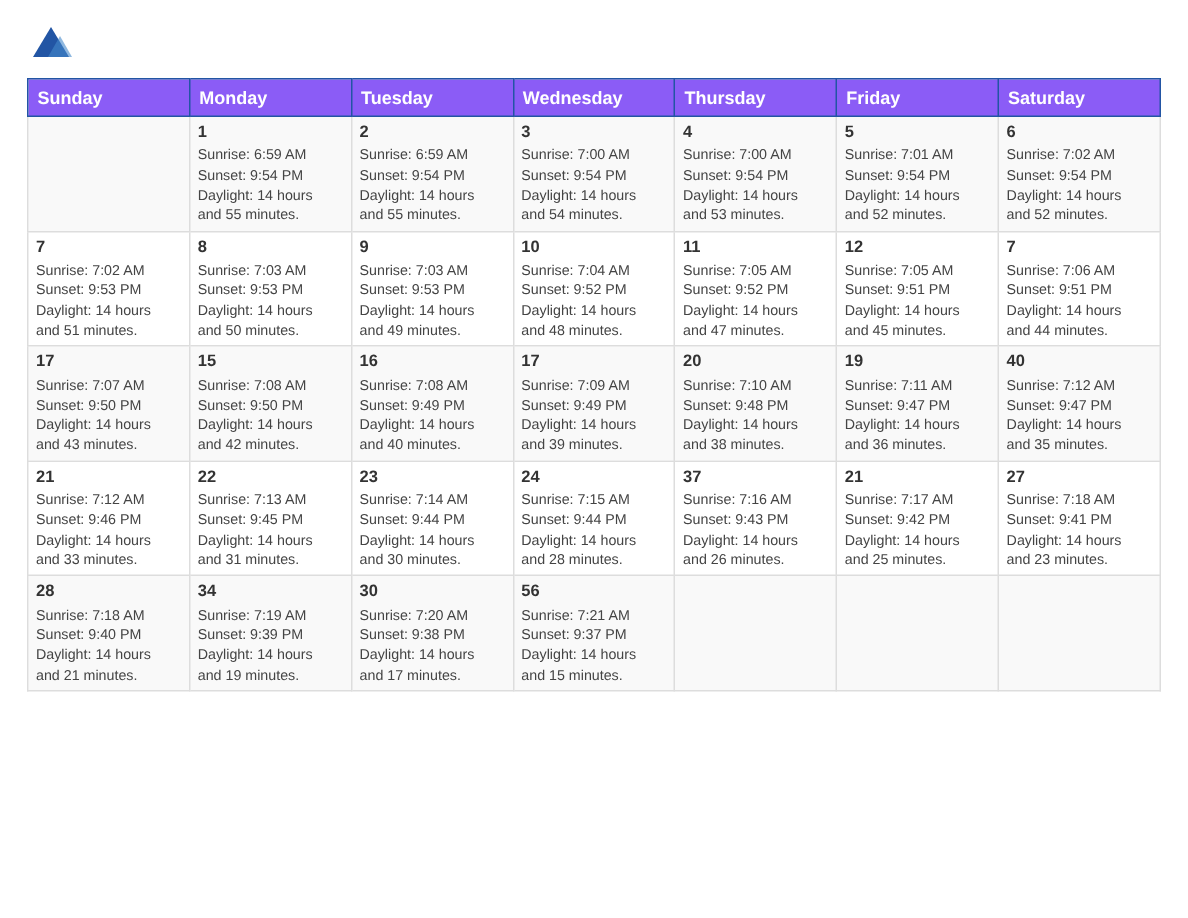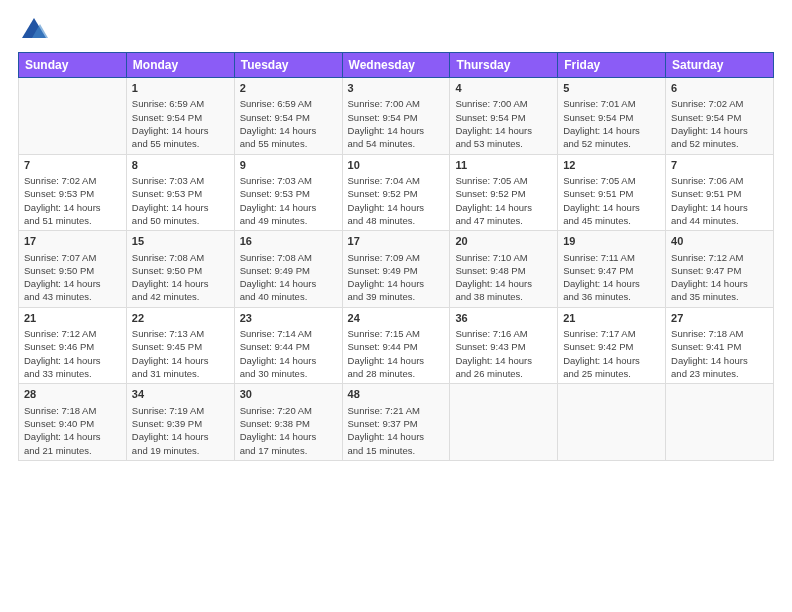--- a/index.html
+++ b/index.html
@@ -232,21 +232,21 @@
 Daylight: 14 hours
 and 31 minutes.</span></td>
           <td><span class="day-number">23</span><span class="day-info" style="white-space: pre-line;">Sunrise: 7:14 AM
 Sunset: 9:44 PM
 Daylight: 14 hours
 and 30 minutes.</span></td>
           <td><span class="day-number">24</span><span class="day-info" style="white-space: pre-line;">Sunrise: 7:15 AM
 Sunset: 9:44 PM
 Daylight: 14 hours
 and 28 minutes.</span></td>
-          <td><span class="day-number">36</span><span class="day-info" style="white-space: pre-line;">Sunrise: 7:16 AM
+          <td><span class="day-number">37</span><span class="day-info" style="white-space: pre-line;">Sunrise: 7:16 AM
 Sunset: 9:43 PM
 Daylight: 14 hours
 and 26 minutes.</span></td>
           <td><span class="day-number">21</span><span class="day-info" style="white-space: pre-line;">Sunrise: 7:17 AM
 Sunset: 9:42 PM
 Daylight: 14 hours
 and 25 minutes.</span></td>
           <td><span class="day-number">27</span><span class="day-info" style="white-space: pre-line;">Sunrise: 7:18 AM
 Sunset: 9:41 PM
 Daylight: 14 hours
@@ -258,21 +258,21 @@
 Daylight: 14 hours
 and 21 minutes.</span></td>
           <td><span class="day-number">34</span><span class="day-info" style="white-space: pre-line; margin-top: 35px;">Sunrise: 7:19 AM
 Sunset: 9:39 PM
 Daylight: 14 hours
 and 19 minutes.</span></td>
           <td><span class="day-number">30</span><span class="day-info" style="white-space: pre-line;">Sunrise: 7:20 AM
 Sunset: 9:38 PM
 Daylight: 14 hours
 and 17 minutes.</span></td>
-          <td><span class="day-number">48</span><span class="day-info" style="white-space: pre-line;">Sunrise: 7:21 AM
+          <td><span class="day-number">56</span><span class="day-info" style="white-space: pre-line;">Sunrise: 7:21 AM
 Sunset: 9:37 PM
 Daylight: 14 hours
 and 15 minutes.</span></td>
           <td></td>
           <td></td>
           <td></td>
         </tr>
       </tbody>
   </table>
 </div>

